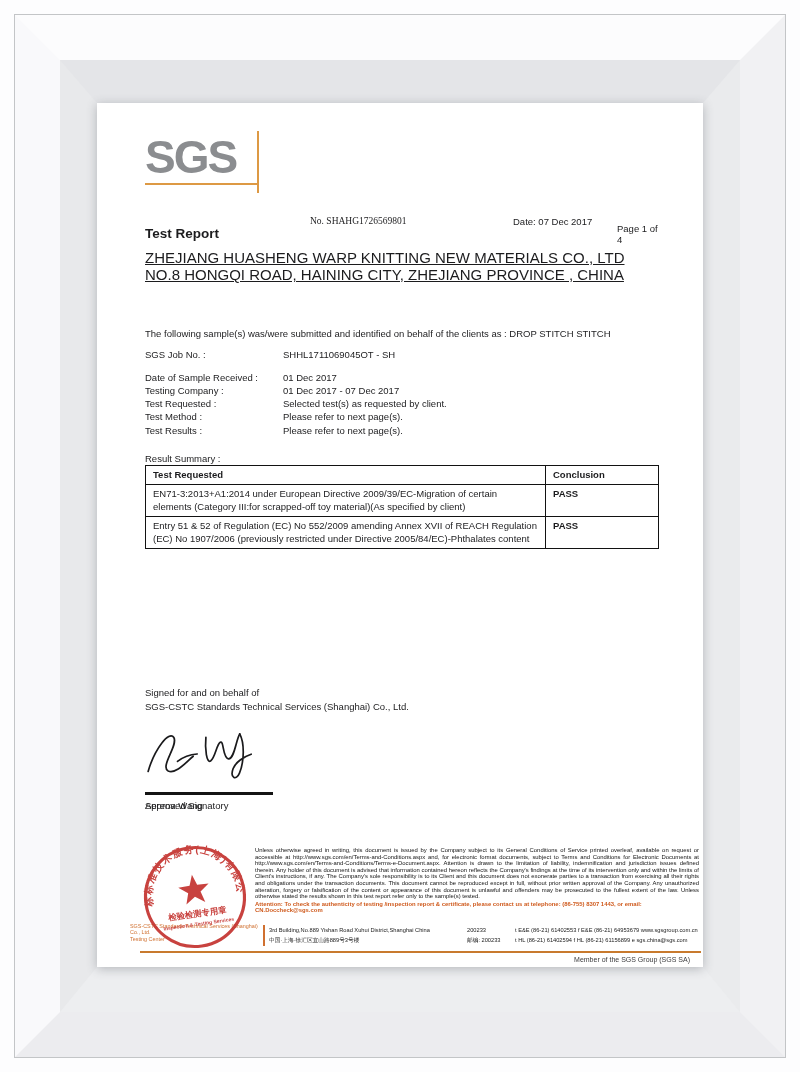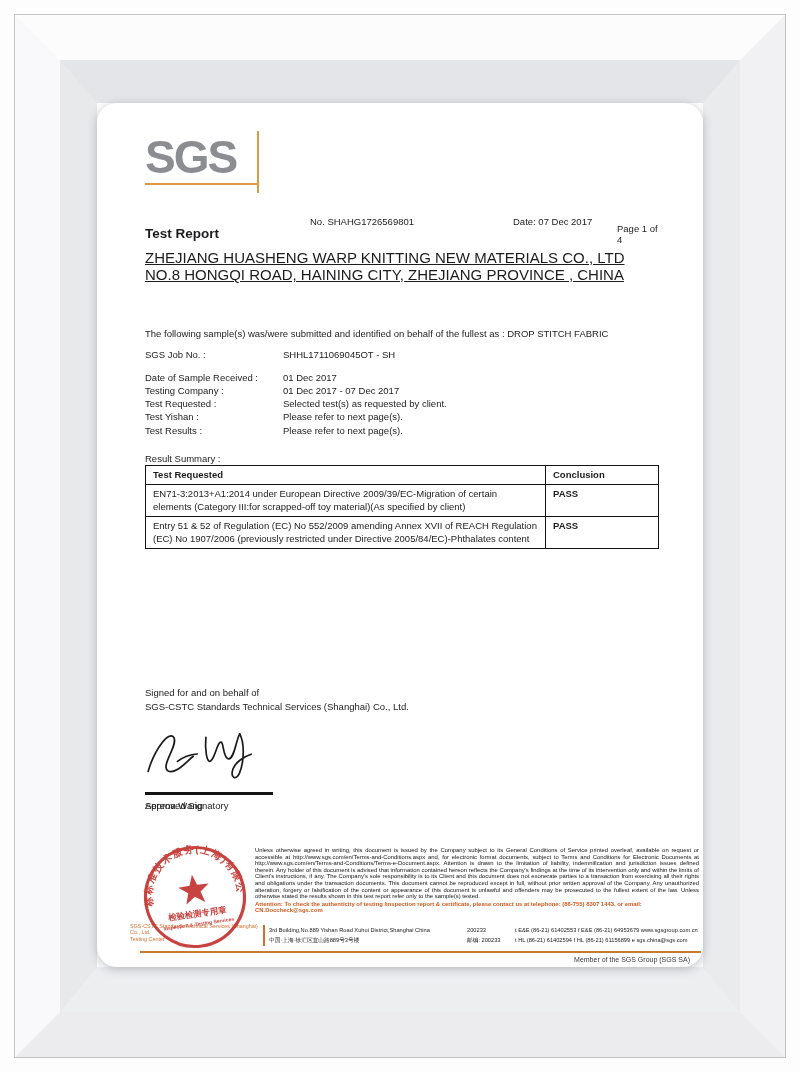--- a/index.html
+++ b/index.html
@@ -12,32 +12,32 @@
   .frame { position:absolute; inset:0; background:#fdfdfe; }
   .frame-groove { position:absolute; inset:14px; border:2px solid #c3c5c7; }
   .frame-molding { position:absolute; inset:15px;
     border:45px solid;
     border-color:#fcfcfd #f1f1f3 #ececef #f9f9fb; }
   .frame-mat { position:absolute; top:60px; left:60px; right:60px; bottom:60px;
     border-style:solid; border-width:43px 37px 45px 37px;
     border-color:#e4e5e8 #eaebed #edeef0 #e8e9eb; }
   
   .paper { position:absolute; top:103px; left:97px; width:606px; height:864px;
-    background:#ffffff; box-shadow:0 2px 10px rgba(50,55,65,.30);border-radius:20px; }
+    background:#ffffff; box-shadow:0 2px 10px rgba(50,55,65,.30); }
   .abs { position:absolute; }
   .txt { font-size:9.5px; line-height:13px; color:#1c1c1e; }
   
   .sgs-logo { left:48px; top:28px; font-size:46px; font-weight:bold;
     color:#8b8d90; letter-spacing:-2px; line-height:52px; }
   .crop-h { left:48px; top:80px; width:112px; height:2px; background:#dd9944; }
   .crop-v { left:160px; top:28px; width:2px; height:62px; background:#dd9944; }
   
   .doc-header { left:48px; top:112px; width:520px; height:16px; }
   .doc-title { position:absolute; left:0; top:-2px; font-size:13.5px; font-weight:bold;margin-top:13px; }
-  .doc-no   { position:absolute; left:165px; top:1px; font-size:9.5px; }
+  .doc-no   { position:absolute; left:165px; top:1px; font-size:9.5px;font-family:Liberation Serif, serif; }
   .doc-date { position:absolute; left:368px; top:1px; font-size:9.5px; }
   .doc-page { position:absolute; left:472px; top:8px; font-size:9.5px; }
   
   .client { left:48px; top:146px; font-size:15px; line-height:17px;text-decoration:underline; }
   .intro  { left:48px; top:224px; width:520px; }
   
   .detail-row { left:48px; width:520px; }
   .detail-row .lbl { position:absolute; left:0; }
   .detail-row .val { position:absolute; left:138px; }
   
@@ -97,40 +97,40 @@
       <span class="doc-no">No. SHAHG1726569801</span>
       <span class="doc-date">Date: 07 Dec 2017</span>
       <span class="doc-page">Page 1 of 4</span>
     </div>
 
     <div class="abs client">
       <div>ZHEJIANG HUASHENG WARP KNITTING NEW MATERIALS CO., LTD</div>
       <div>NO.8 HONGQI ROAD, HAINING CITY, ZHEJIANG PROVINCE , CHINA</div>
     </div>
 
-    <div class="abs intro txt">The following sample(s) was/were submitted and identified on behalf of the fullest as : DROP STITCH FABRIC</div>
+    <div class="abs intro txt">The following sample(s) was/were submitted and identified on behalf of the clients as : DROP STITCH STITCH</div>
 
     <div class="abs detail-row txt" style="top:245px">
       <span class="lbl">SGS Job No. :</span>
       <span class="val">SHHL1711069045OT - SH</span>
     </div>
     <div class="abs detail-row txt" style="top:268px">
       <span class="lbl">Date of Sample Received :</span>
       <span class="val">01 Dec 2017</span>
     </div>
     <div class="abs detail-row txt" style="top:281px">
       <span class="lbl">Testing Company :</span>
       <span class="val">01 Dec 2017 - 07 Dec 2017</span>
     </div>
     <div class="abs detail-row txt" style="top:294px">
       <span class="lbl">Test Requested :</span>
       <span class="val">Selected test(s) as requested by client.</span>
     </div>
     <div class="abs detail-row txt" style="top:307px">
-      <span class="lbl">Test Yishan :</span>
+      <span class="lbl">Test Method :</span>
       <span class="val">Please refer to next page(s).</span>
     </div>
     <div class="abs detail-row txt" style="top:321px">
       <span class="lbl">Test Results :</span>
       <span class="val">Please refer to next page(s).</span>
     </div>
 
     <div class="abs summary-label txt">Result Summary :</div>
     <table class="results">
       <colgroup>

